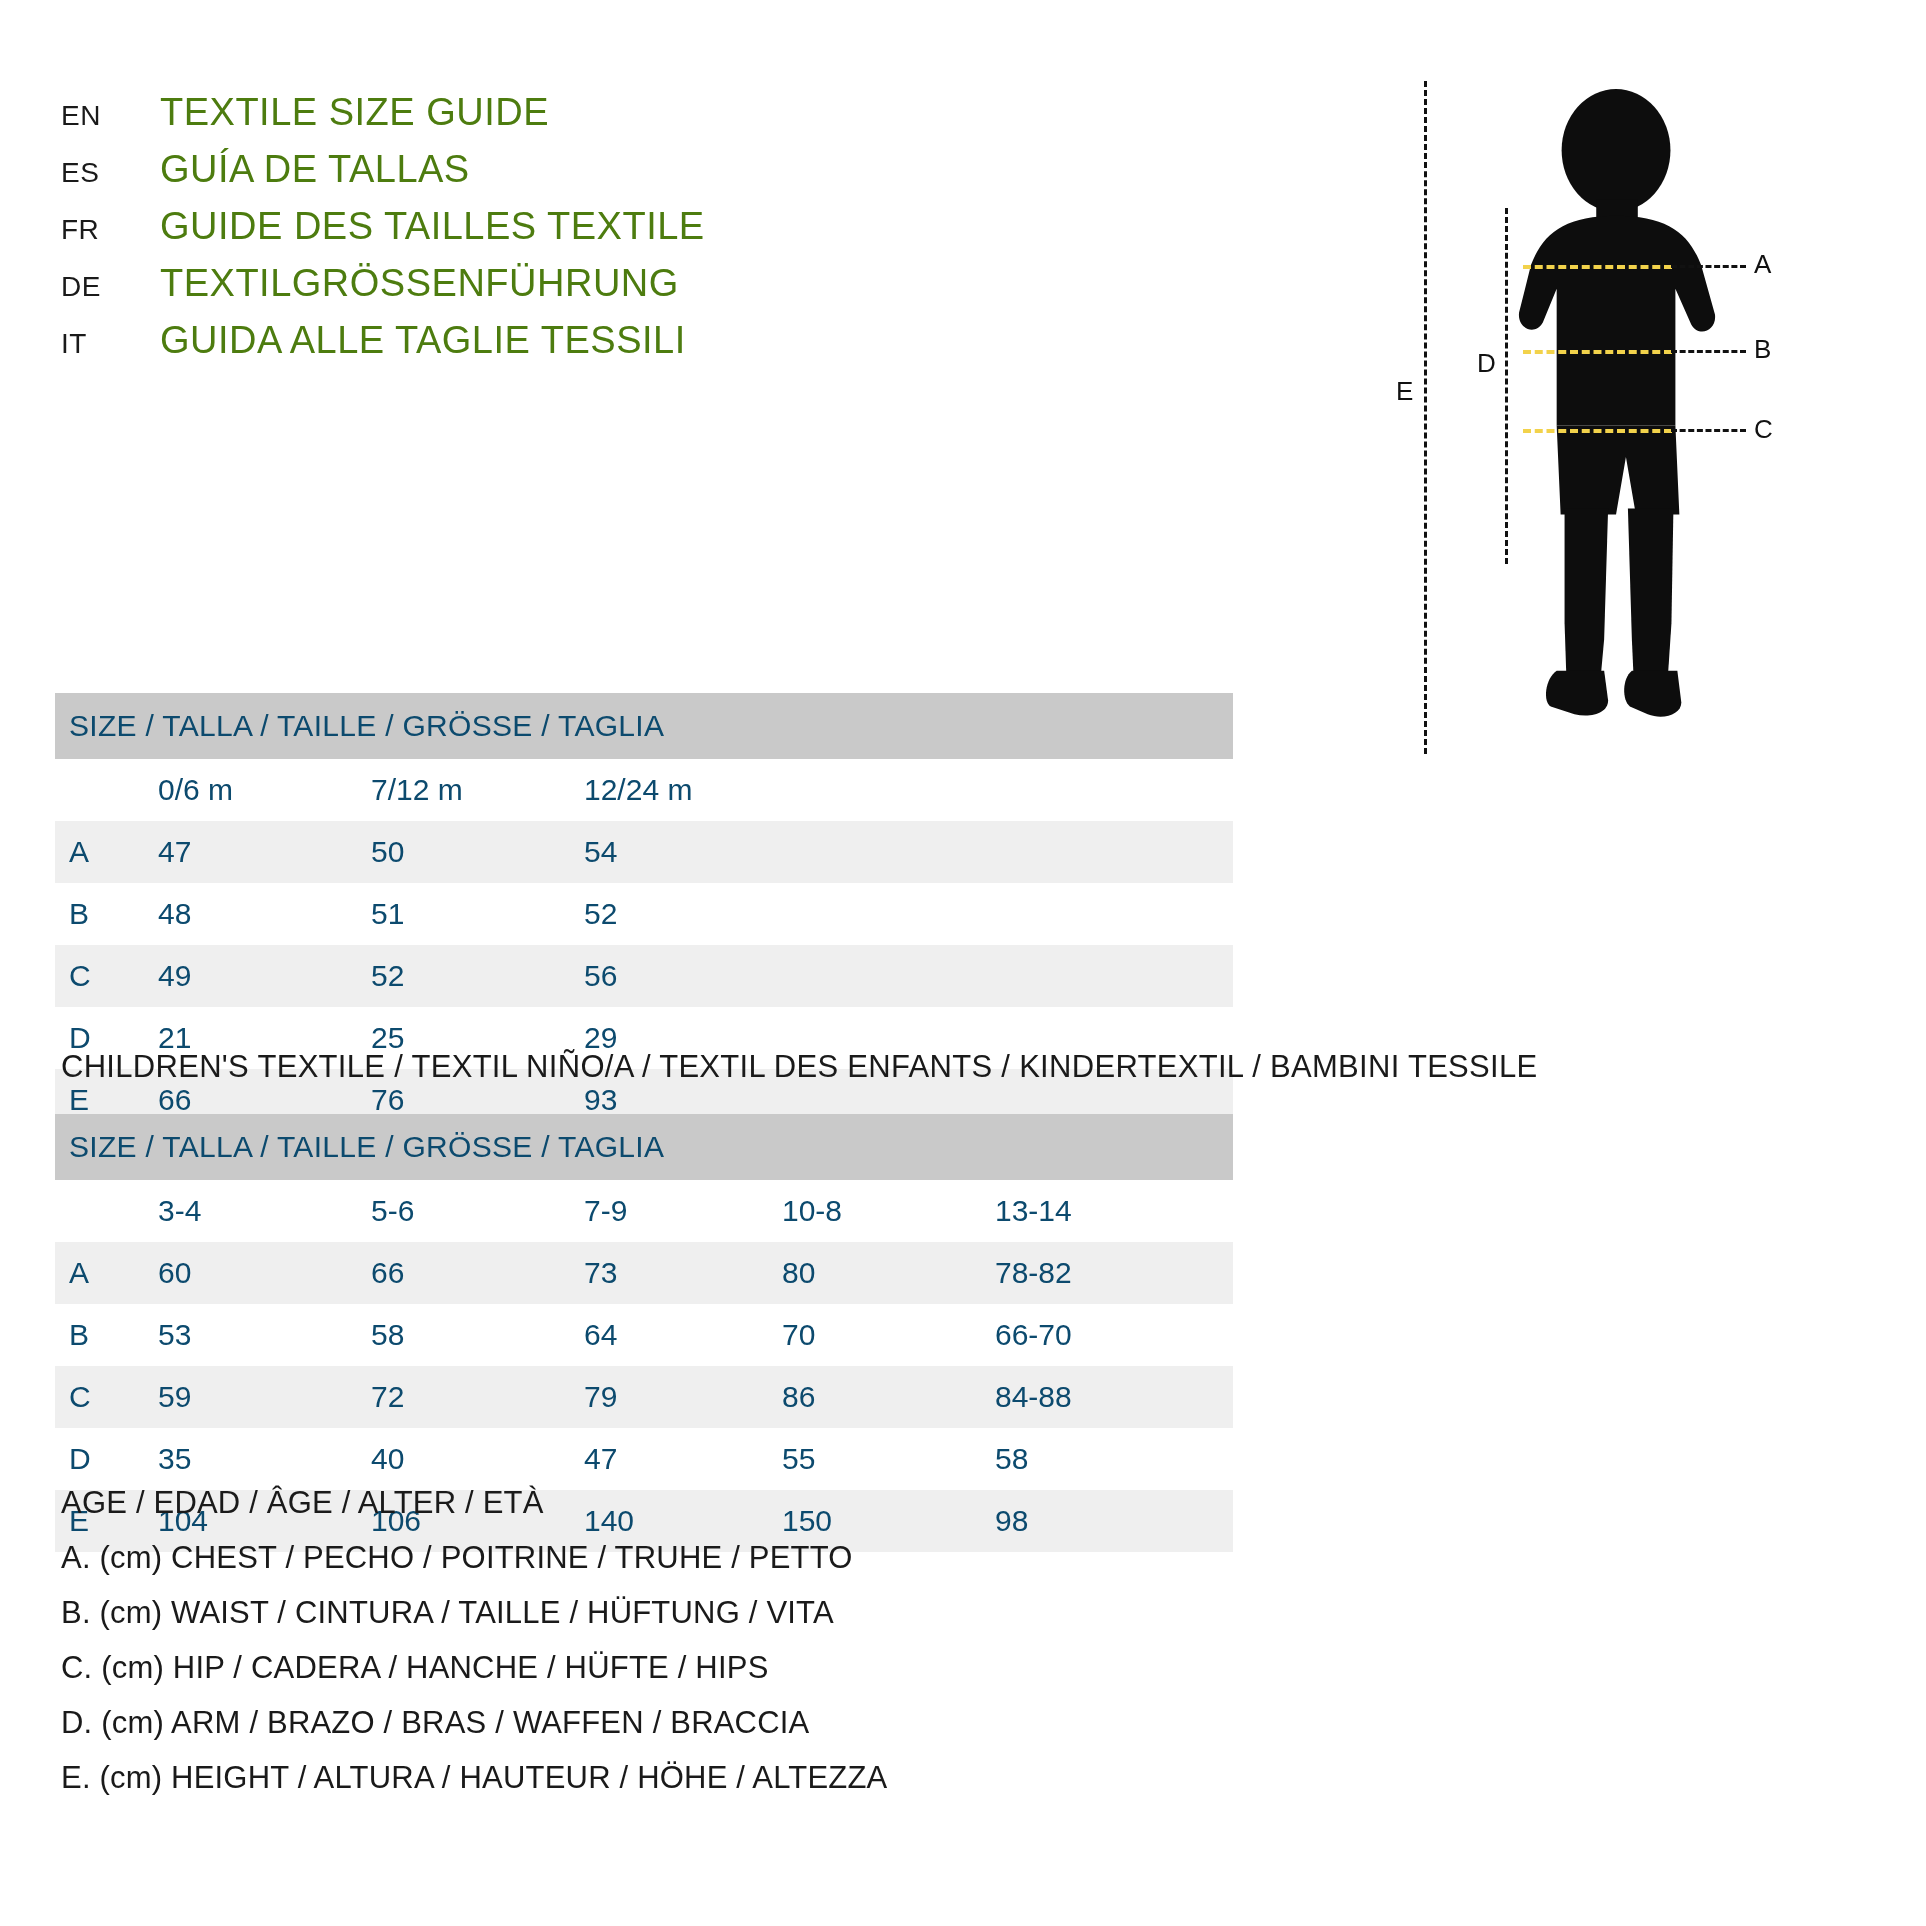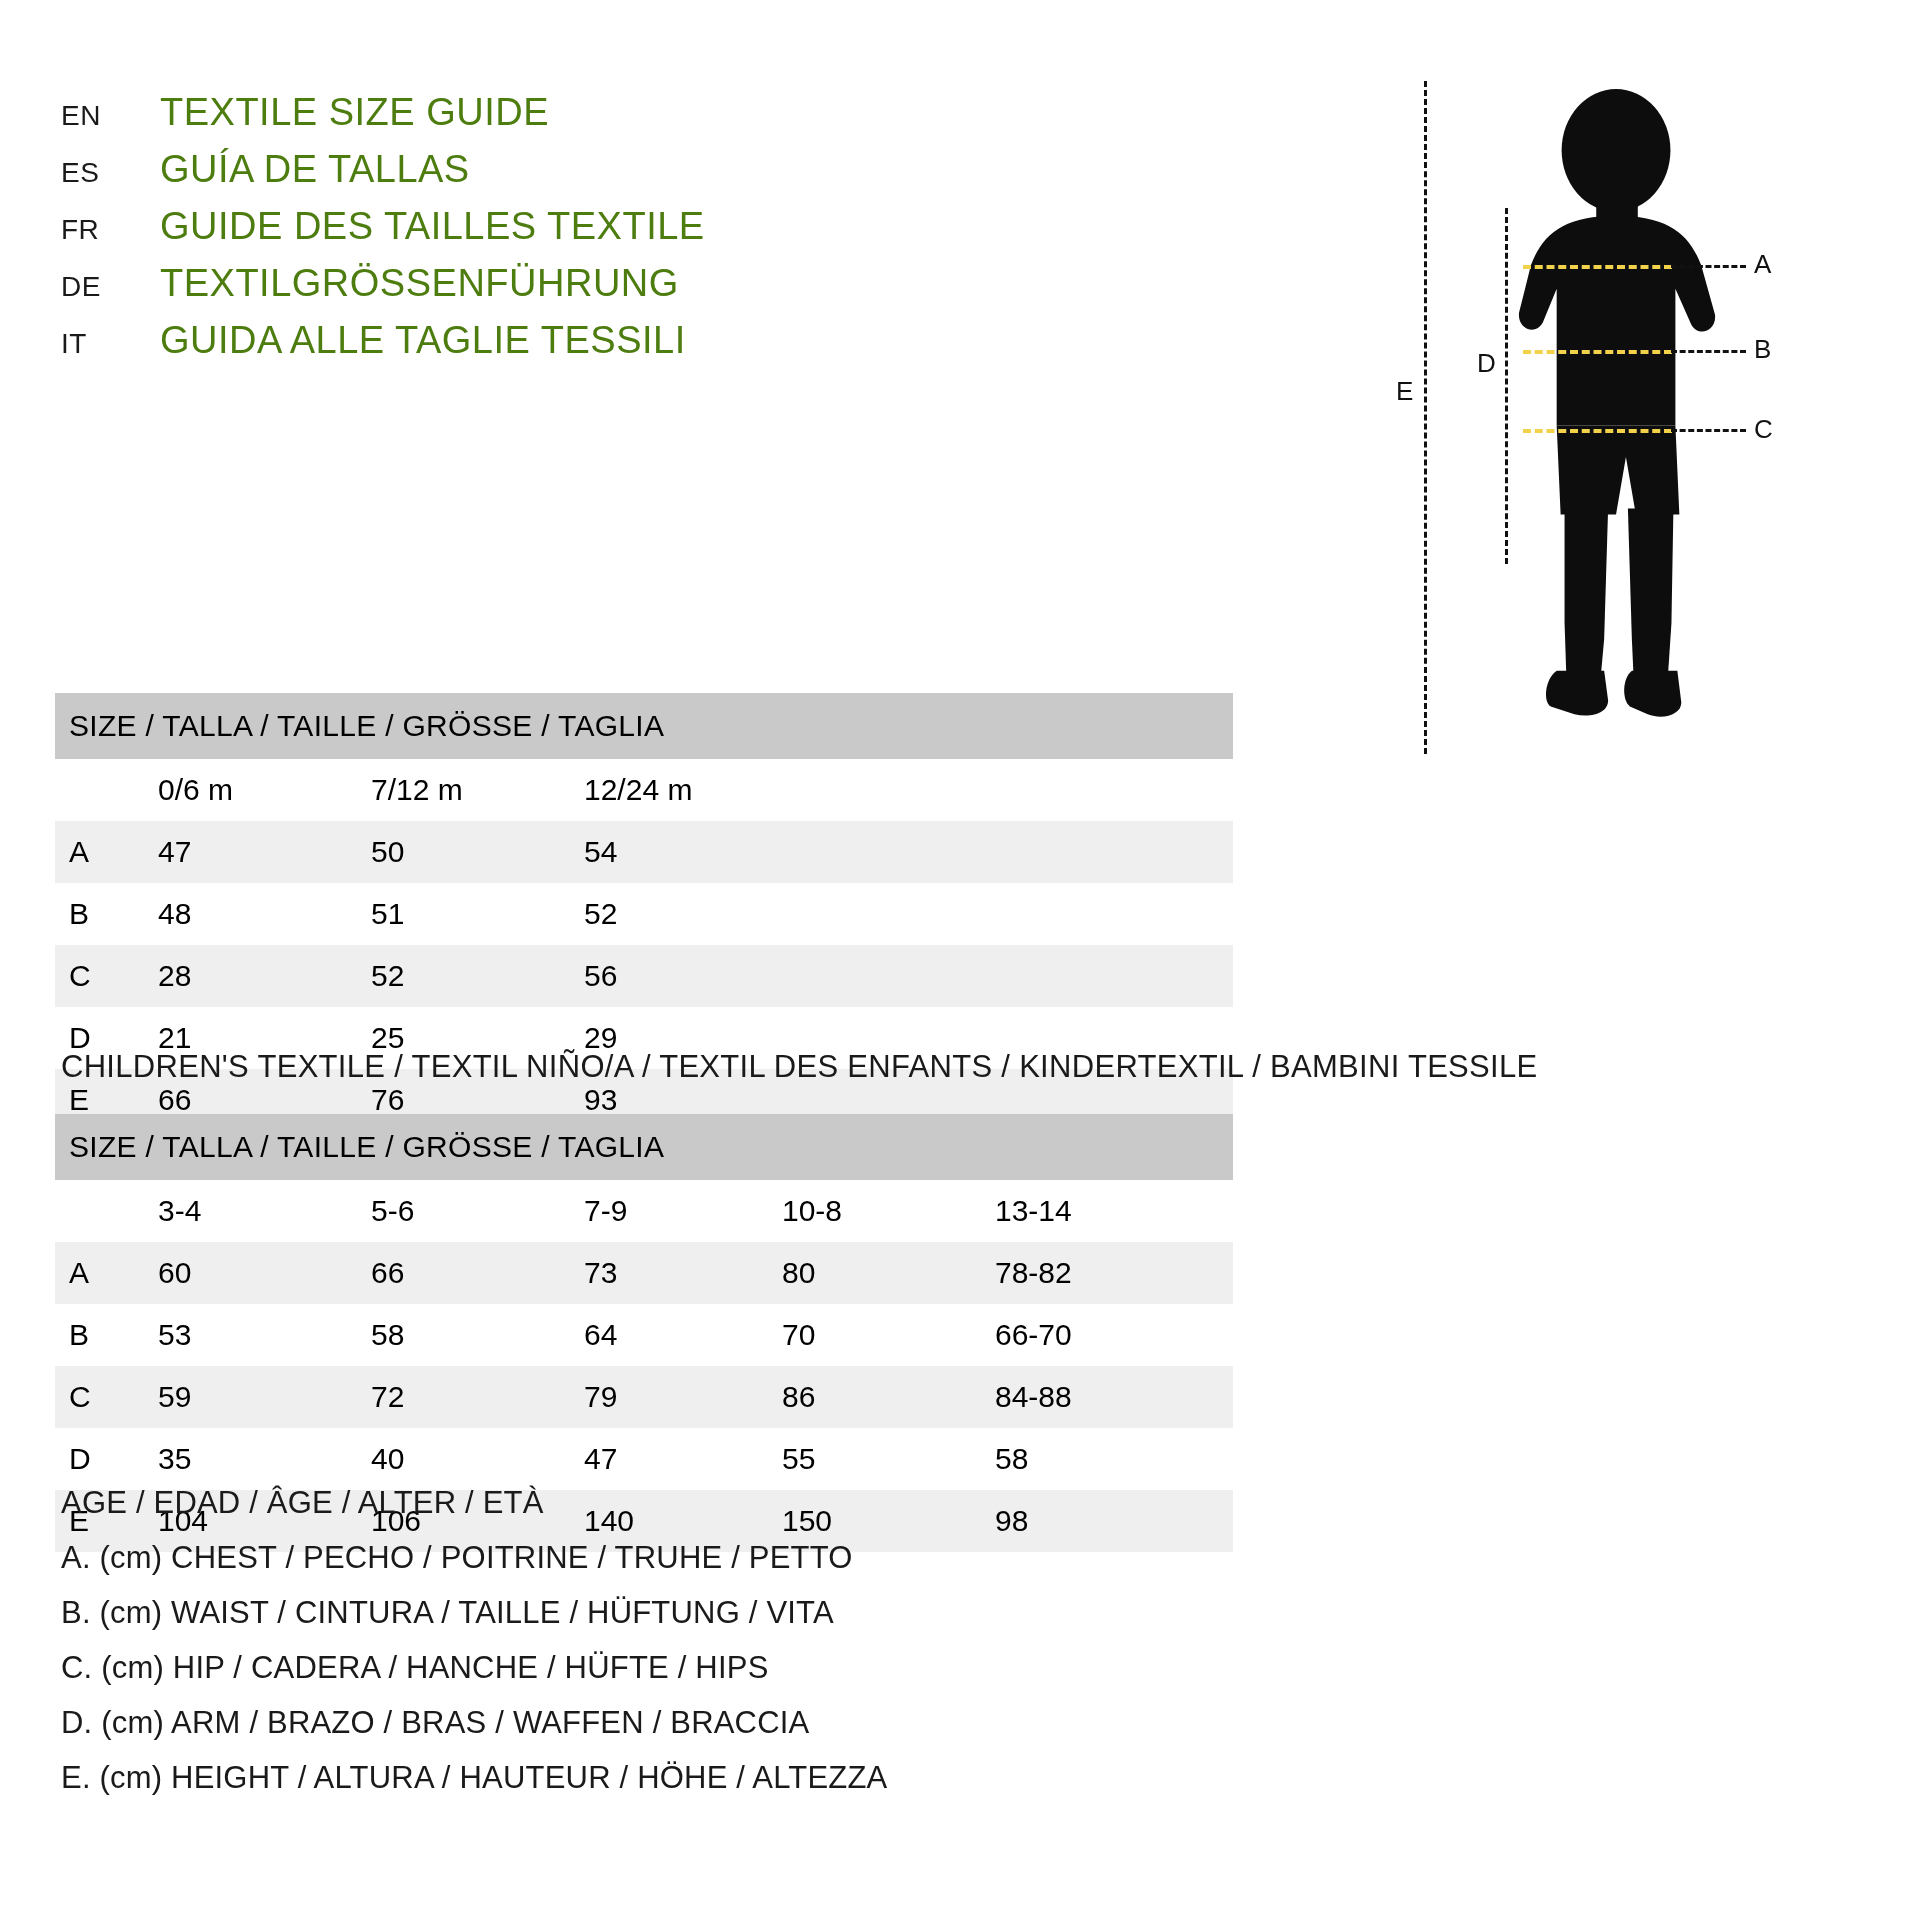--- a/index.html
+++ b/index.html
@@ -89,21 +89,21 @@
     letter-spacing: 0.3px;
     color: #1a1a1a;
     white-space: nowrap;
   }
 
   
   .size-table {
     position: absolute;
     border-collapse: collapse;
     font-size: 30px;
-    color: #000000;
+    color: #0c4a6e;
   }
   .size-table .hdr-band td {
     background: #c9c9c9;
     font-size: 30px;
     padding: 10px 0 10px 14px;
     letter-spacing: 0.3px;
   }
   .size-table td {
     padding: 8px 0;
     height: 46px;
@@ -224,21 +224,21 @@
         <td class="cell">54</td>
       </tr>
       <tr class="plain">
         <td class="col-label">B</td>
         <td class="cell">48</td>
         <td class="cell">51</td>
         <td class="cell">52</td>
       </tr>
       <tr class="shade">
         <td class="col-label">C</td>
-        <td class="cell">28</td>
+        <td class="cell">49</td>
         <td class="cell">52</td>
         <td class="cell">56</td>
       </tr>
       <tr class="plain">
         <td class="col-label">D</td>
         <td class="cell">21</td>
         <td class="cell">25</td>
         <td class="cell">29</td>
       </tr>
       <tr class="shade">

